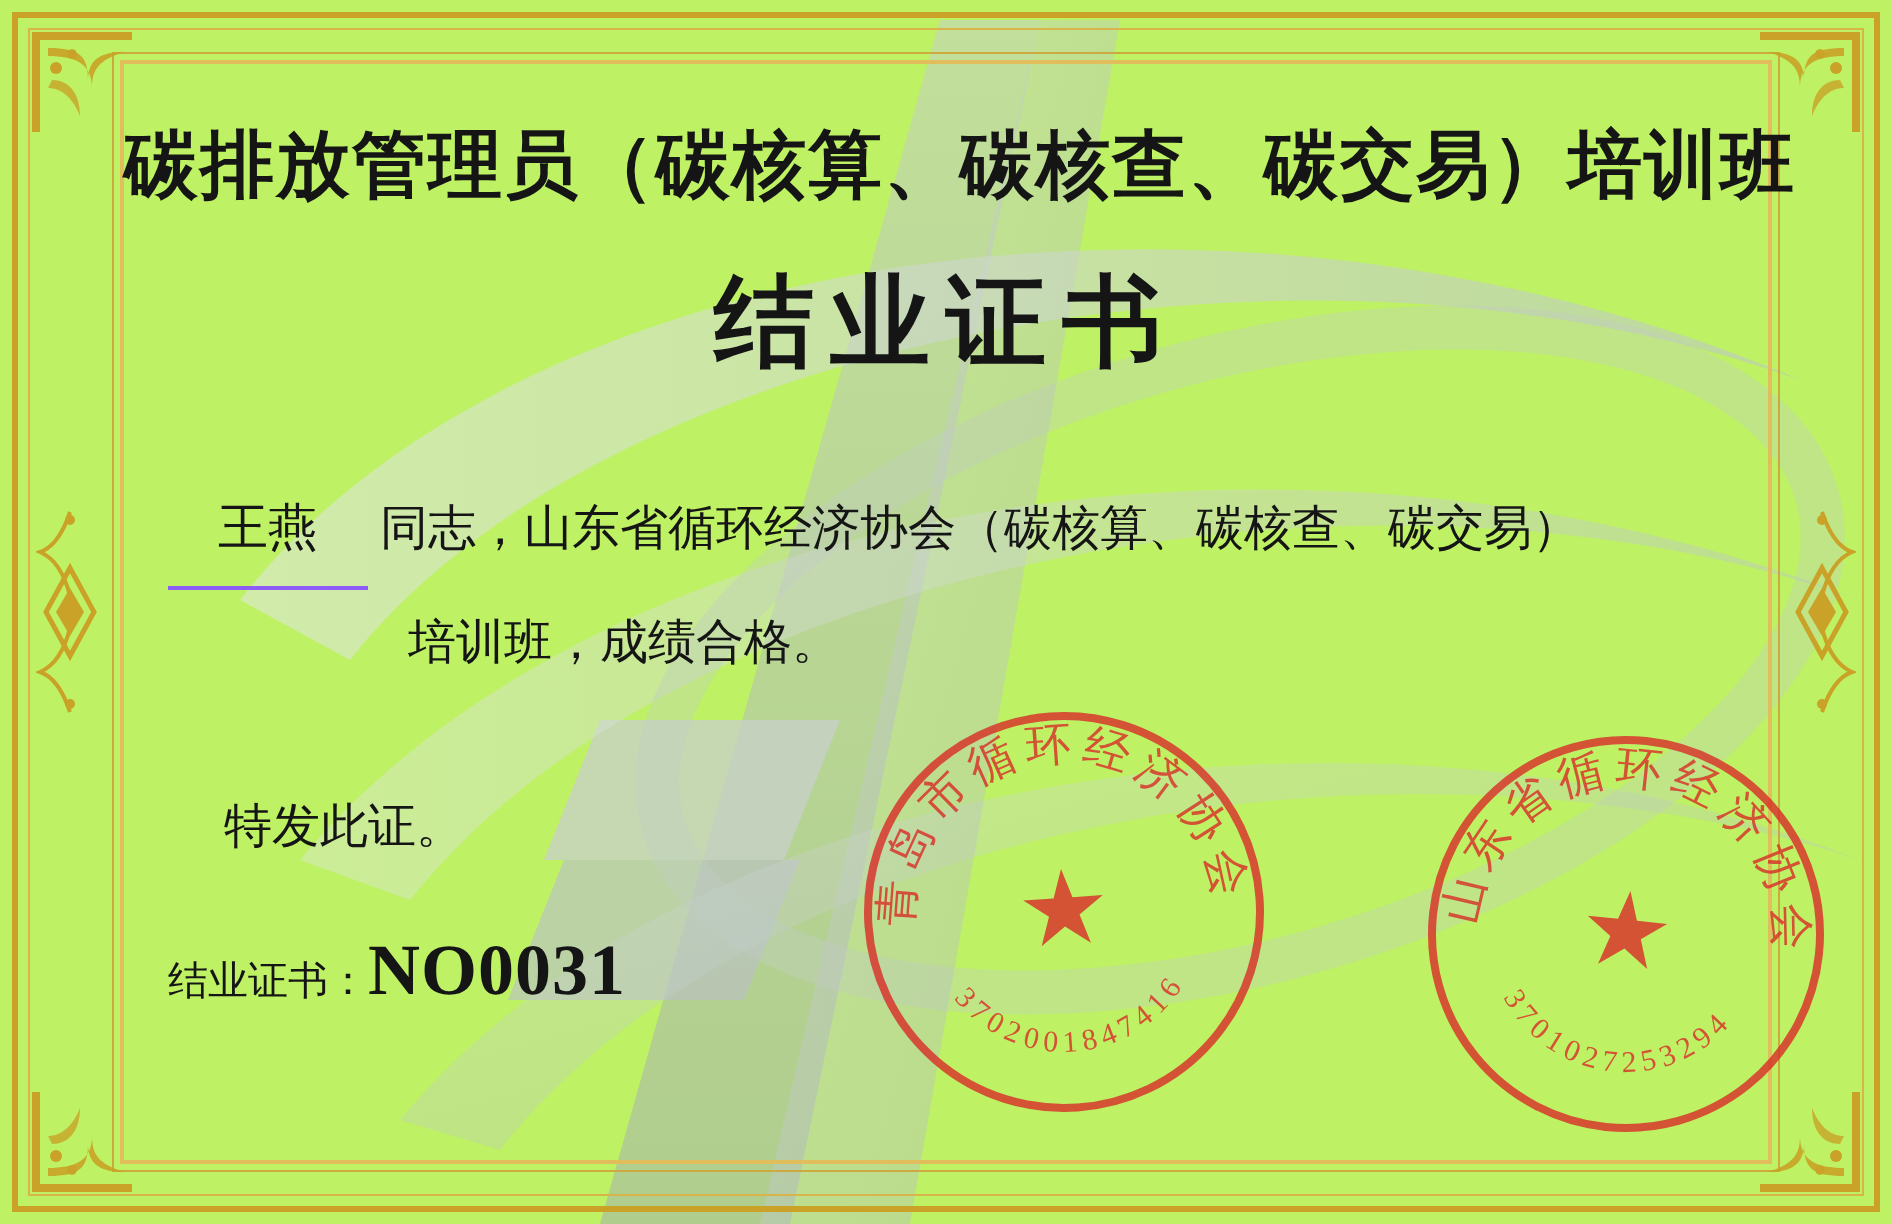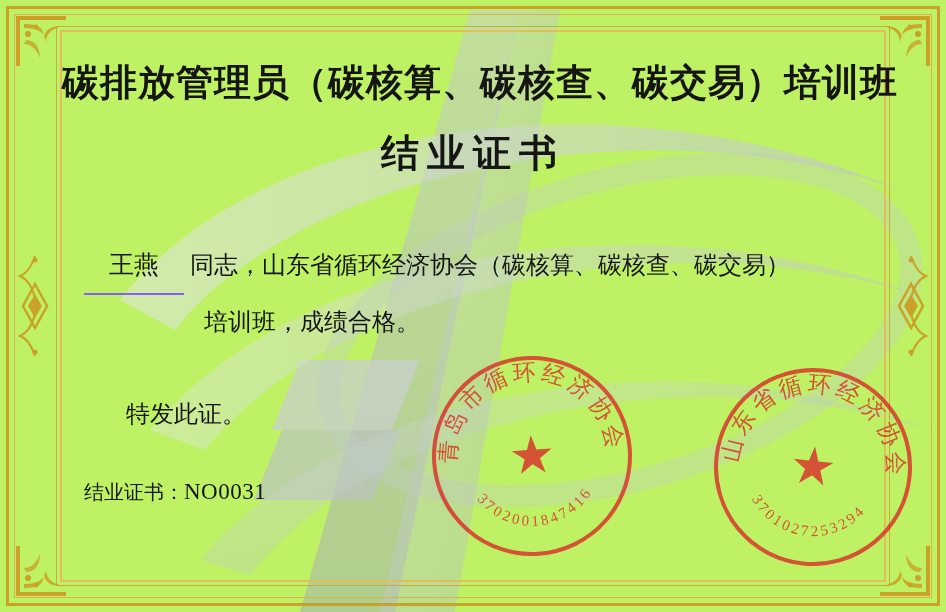--- a/index.html
+++ b/index.html
@@ -98,21 +98,21 @@
     color: #151515;
     white-space: nowrap;
     font-family: "DejaVu Serif", "Liberation Serif", serif;
   }
   .subtitle {
     position: absolute;
     top: 96px;
     left: 0;
     width: 100%;
     text-align: center;
-    font-size: 38px;
+    font-size: 50px;
     font-weight: bold;
     letter-spacing: 8px;
     color: #151515;
     font-family: "DejaVu Serif", "Liberation Serif", serif;
   }
   .body-block {
     position: absolute;
     top: 206px;
     left: 22px;
     width: 790px;
@@ -130,33 +130,33 @@
     border-bottom: 2px solid #8b5cf6;
     padding: 0 4px 1px 4px;
     margin-right: 6px;
     font-size: 25px;
   }
   .line2 {
     margin-left: 120px;
   }
   .line3 {
     margin-top: 38px;
-    margin-left: 42px;
+    margin-left: 28px;
   }
   .serial {
     position: absolute;
     left: 22px;
     bottom: 74px;
     font-size: 20px;
     color: #151515;
     white-space: nowrap;
   }
   .serial .no {
-    font-size: 23px;
-    font-weight: normal;
+    font-size: 36px;
+    font-weight: bold;
     letter-spacing: 0.5px;
     font-family: "Liberation Serif", serif;
   }
 
   .issuers {
     position: absolute;
     right: 20px;
     bottom: 62px;
     text-align: center;
     font-size: 19px;

